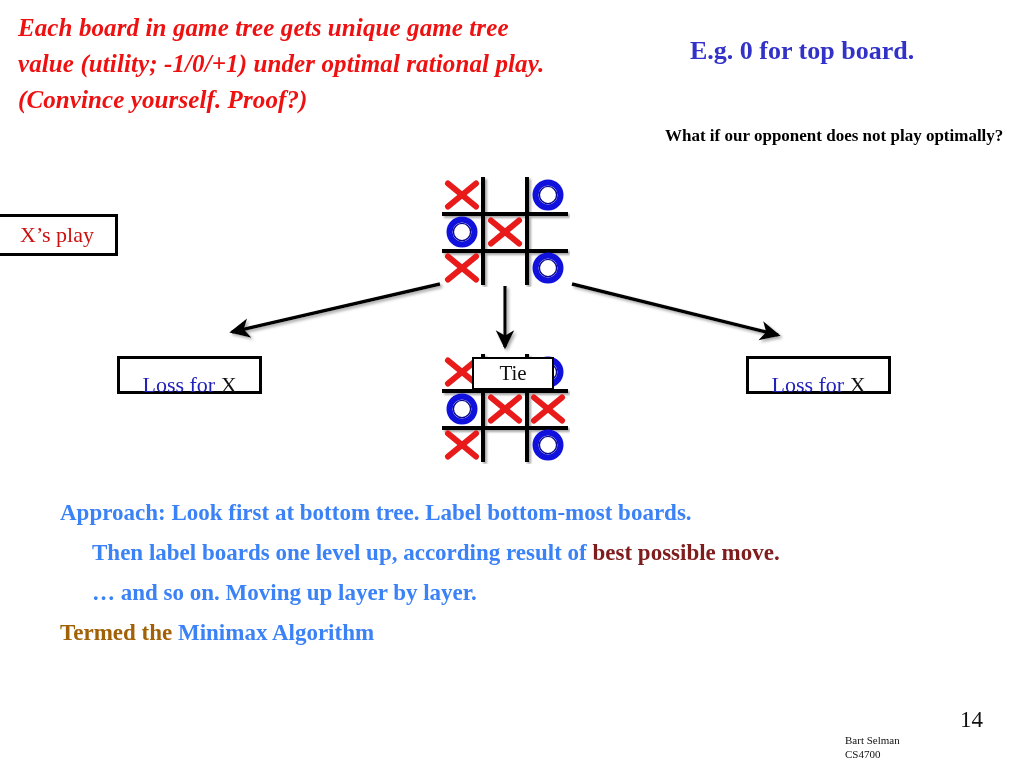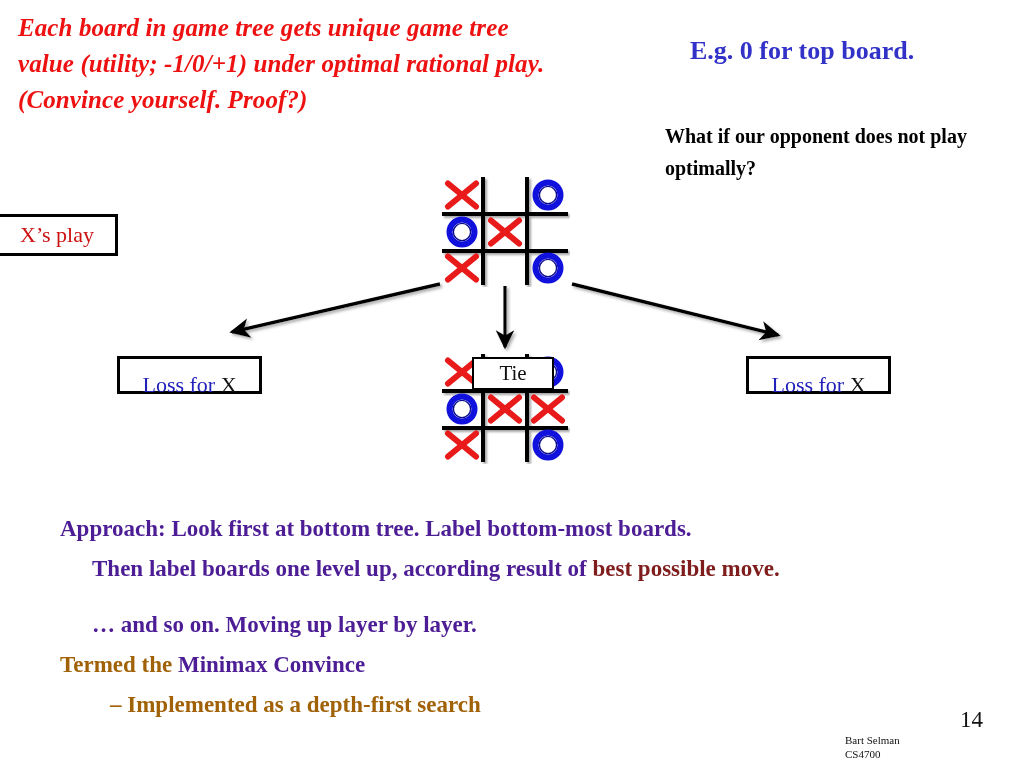--- a/index.html
+++ b/index.html
@@ -38,21 +38,21 @@
     font-weight: bold;
     font-size: 26px;
     line-height: 32px;
   }
   #opponent-question {
     left: 665px;
     top: 120px;
     width: 360px;
     color: #000000;
     font-weight: bold;
-    font-size: 20px;
+    font-size: 17px;
     line-height: 32px;
   }
 
   
   .label-box {
     border: 3px solid #000000;
     background: #ffffff;
     display: flex;
     align-items: center;
     justify-content: center;
@@ -116,21 +116,21 @@
     left: 60px;
     top: 493px;
     width: 900px;
     font-size: 23px;
     font-weight: bold;
     line-height: 40px;
   }
   #body-text .ln { white-space: nowrap; }
   #body-text .indent1 { padding-left: 32px; }
   #body-text .indent2 { padding-left: 50px; }
-  .c-blue  { color: #4c1d95; margin-top: 16px; }
+  .c-blue  { color: #3b82f6; }
   .c-red   { color: #7f1d1d; }
   .c-black { color: #a16207; }
 
   
   #page-number {
     left: 960px;
     top: 707px;
     font-size: 23px;
     color: #111111;
   }
@@ -265,22 +265,21 @@
 </div>
 
 <div class="abs label-box" id="loss-right-box">
   <span class="loss-text"><span>Loss for </span><span class="xmark">X</span></span>
 </div>
 
 <div class="abs" id="body-text">
   <div class="ln c-blue">Approach: Look first at bottom tree. Label bottom-most boards.</div>
   <div class="ln indent1"><span class="c-blue">Then label boards one level up, according result of </span><span class="c-red">best possible move.</span></div>
   <div class="ln indent1 c-blue">… and so on. Moving up layer by layer.</div>
-  <div class="ln"><span class="c-black">Termed the </span><span class="c-blue">Minimax Convince</span></div>
-  <div class="ln indent2 c-black">–   Implemented as a depth-first search</div>
+  <div class="ln"><span class="c-black">Termed the </span><span class="c-blue">Minimax Algorithm</span></div>
 </div>
 
 <div class="abs" id="page-number">14</div>
 
 <div class="abs" id="footer-credit">
   <div>Bart Selman</div>
   <div>CS4700</div>
 </div>
 
 </body></html>

